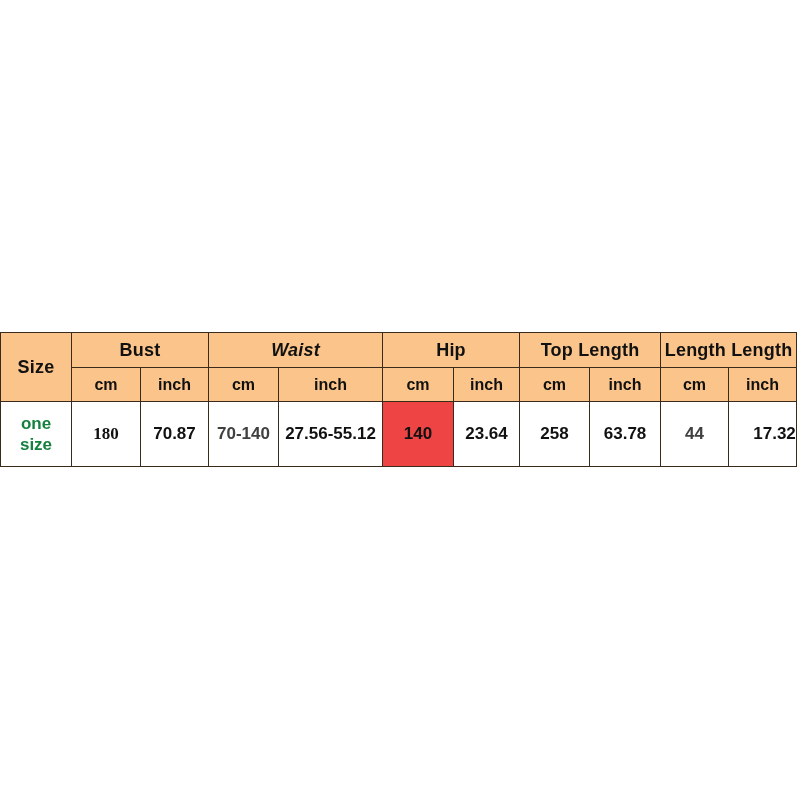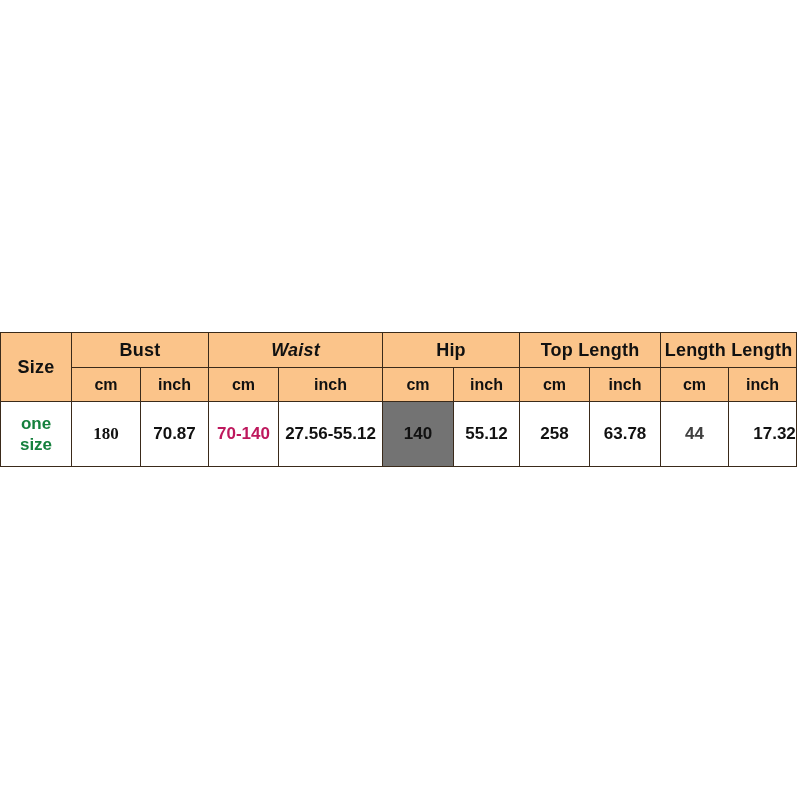--- a/index.html
+++ b/index.html
@@ -139,24 +139,24 @@
     </thead>
 
     <tbody>
       <tr class="data-row">
         <td class="size-label" style="border-color: rgb(58, 42, 26); color: #15803d; background: rgb(255, 255, 255);">
           <span class="line">one</span>
           <span class="line">size</span>
         </td>
         <td class="value" style="border-color: rgb(58, 42, 26); color: rgb(17, 17, 17); background: rgb(255, 255, 255); font-family: Liberation Serif, serif;">180</td>
         <td class="value" style="border-color: rgb(58, 42, 26); color: rgb(17, 17, 17); background: rgb(255, 255, 255);">70.87</td>
-        <td class="value" style="border-color: rgb(58, 42, 26); color: #be185d; background: rgb(255, 255, 255);">70-140</td>
+        <td class="value" style="border-color: rgb(58, 42, 26); color: #404040; background: rgb(255, 255, 255);">70-140</td>
         <td class="value" style="border-color: rgb(58, 42, 26); color: rgb(17, 17, 17); background: rgb(255, 255, 255);">27.56-55.12</td>
-        <td class="value" style="border-color: rgb(58, 42, 26); color: rgb(17, 17, 17); background: #737373;">140</td>
-        <td class="value" style="border-color: rgb(58, 42, 26); color: rgb(17, 17, 17); background: rgb(255, 255, 255);">55.12</td>
+        <td class="value" style="border-color: rgb(58, 42, 26); color: rgb(17, 17, 17); background: #ef4444;">140</td>
+        <td class="value" style="border-color: rgb(58, 42, 26); color: rgb(17, 17, 17); background: rgb(255, 255, 255);">23.64</td>
         <td class="value" style="border-color: rgb(58, 42, 26); color: rgb(17, 17, 17); background: rgb(255, 255, 255);">258</td>
         <td class="value" style="border-color: rgb(58, 42, 26); color: rgb(17, 17, 17); background: rgb(255, 255, 255);">63.78</td>
         <td class="value" style="border-color: rgb(58, 42, 26); color: #404040; background: rgb(255, 255, 255);">44</td>
         <td class="value" style="border-color: rgb(58, 42, 26); color: rgb(17, 17, 17); background: rgb(255, 255, 255); padding-left: 24px;">17.32</td>
       </tr>
     </tbody>
   </table>
 </div>
 
 </body></html>

